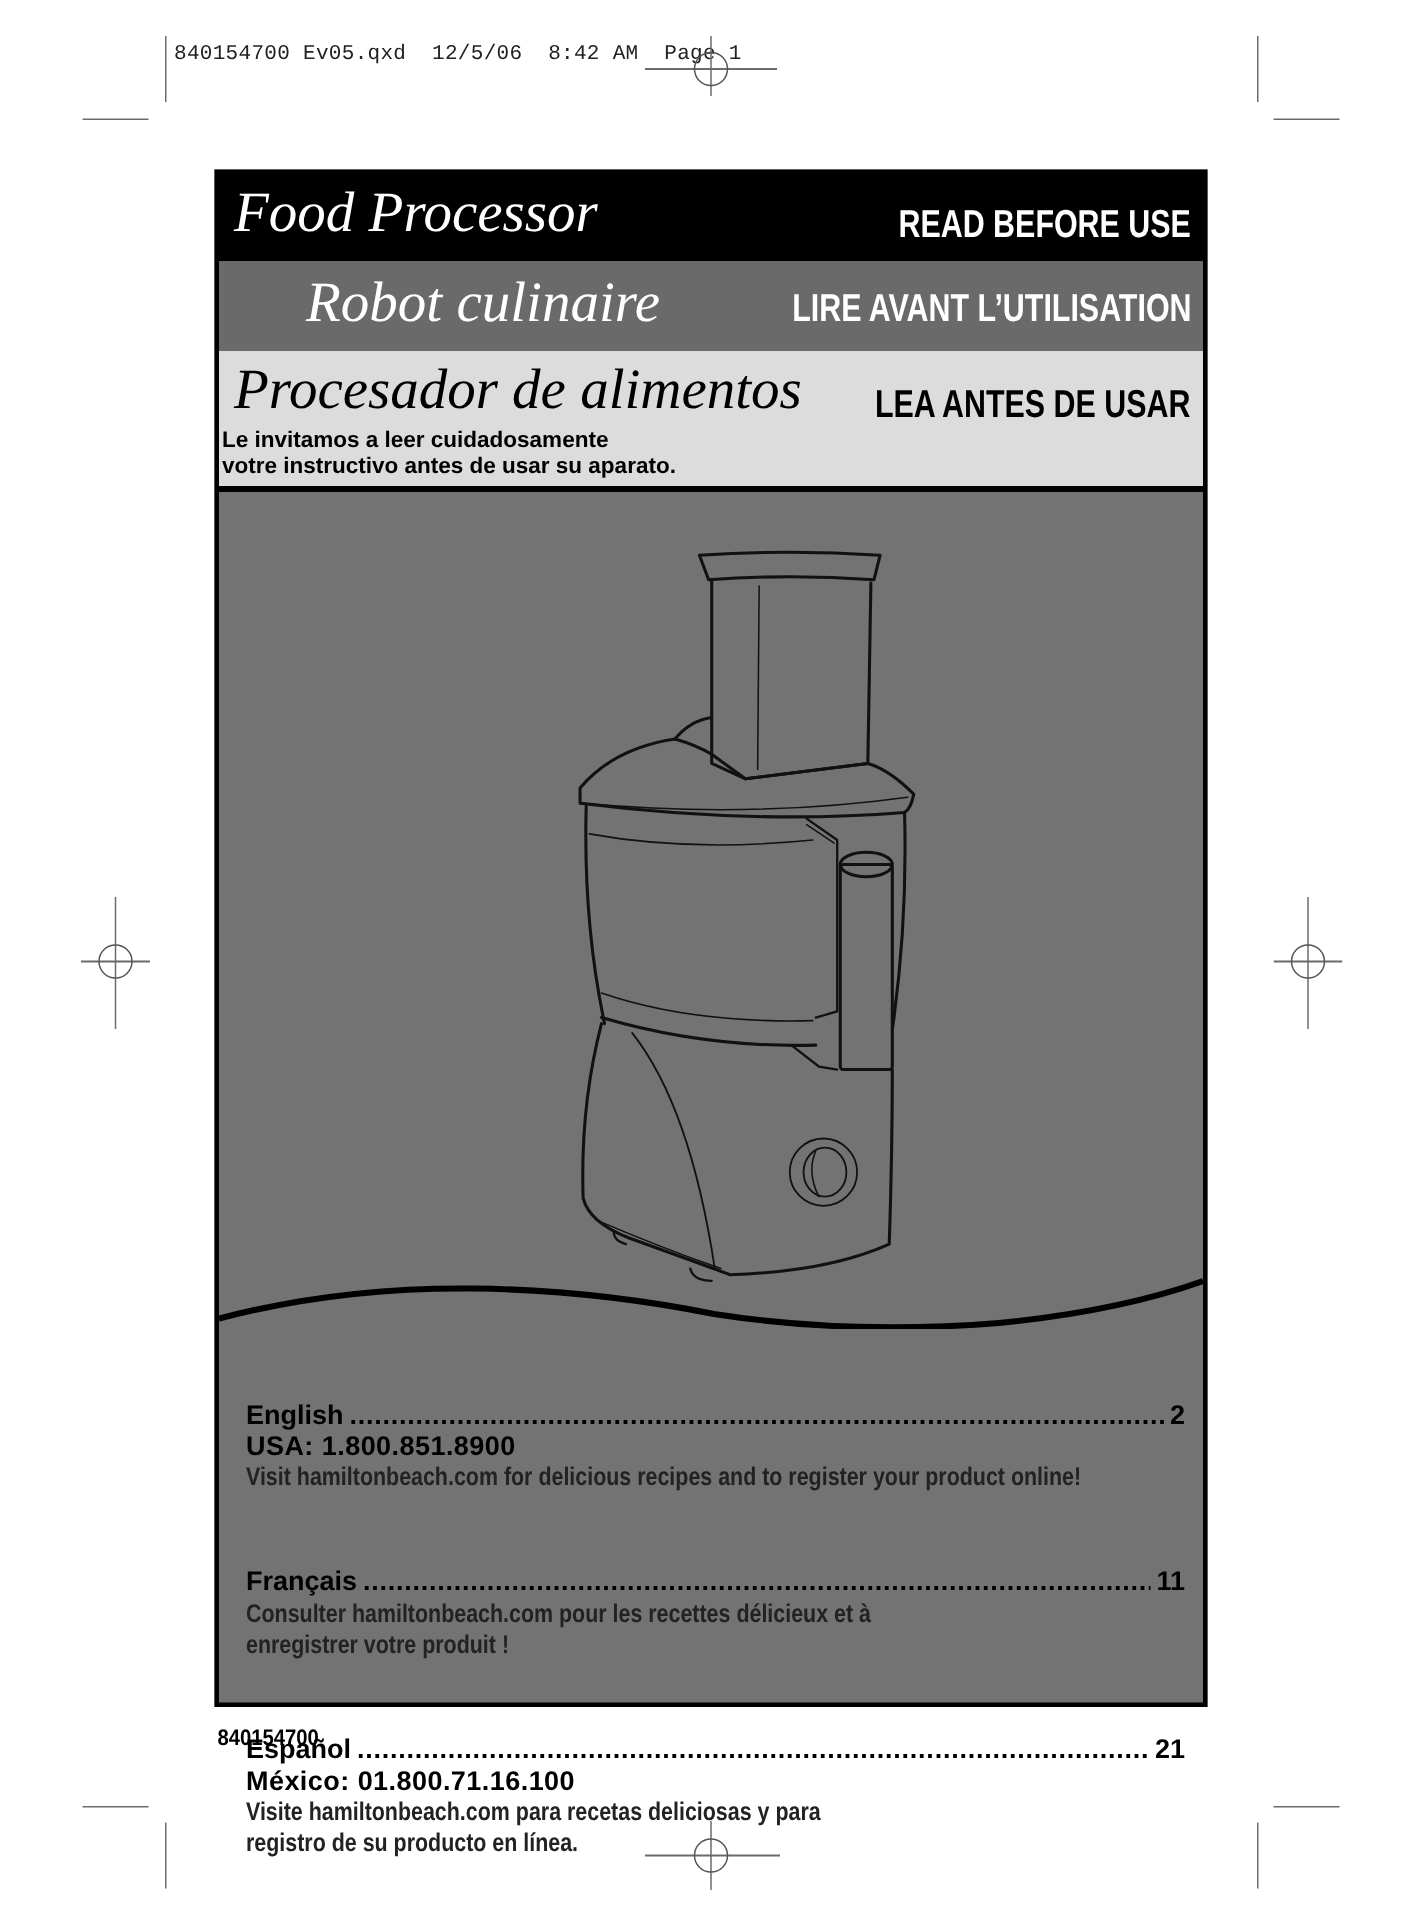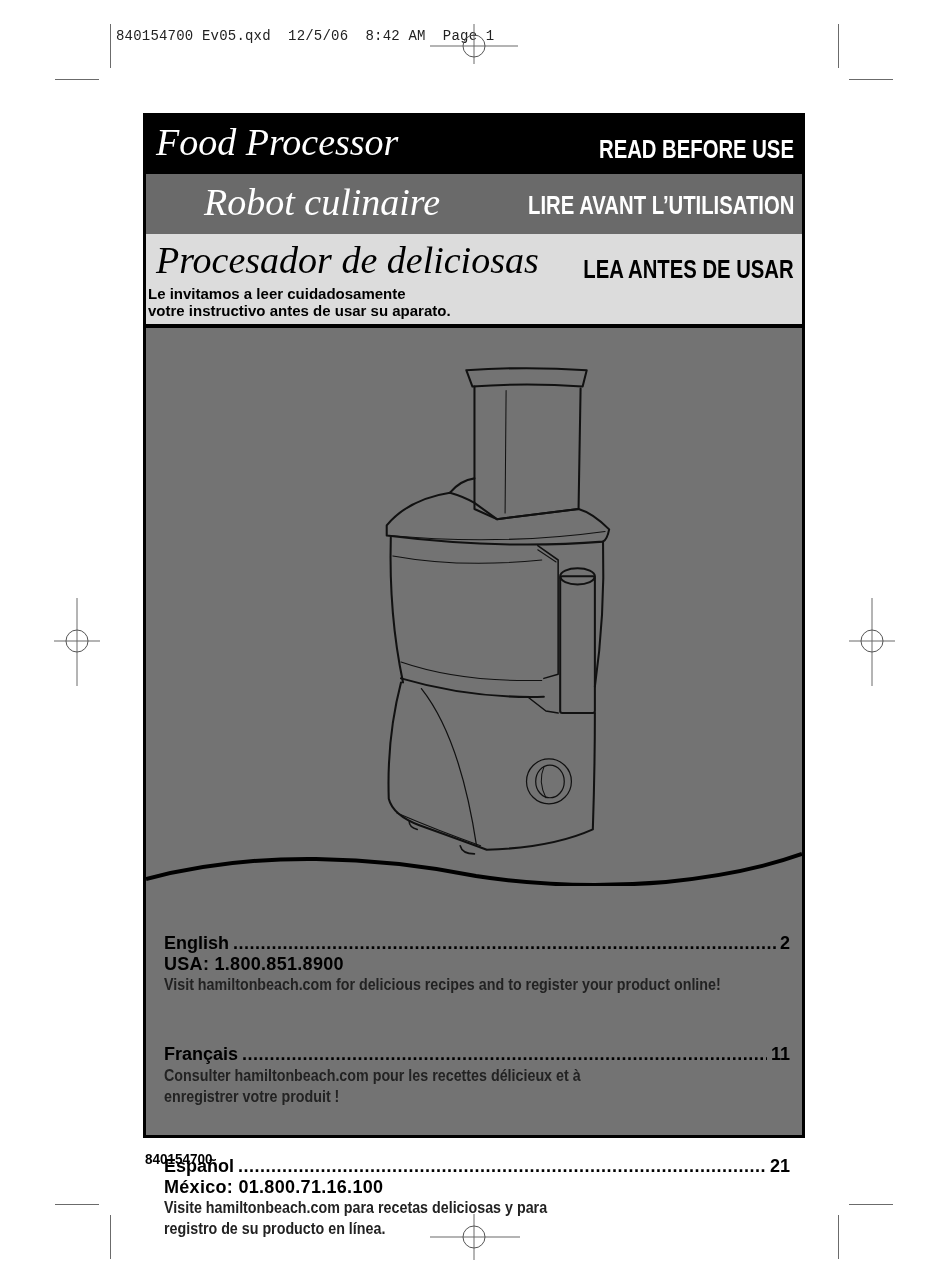--- a/index.html
+++ b/index.html
@@ -77,21 +77,21 @@
     <div class="title-serif title-en">Food Processor</div>
     <div class="cond rbu-en">READ BEFORE USE</div>
   </div>
 
   <div class="band band2">
     <div class="title-serif title-fr" style="top:6px;">Robot culinaire</div>
     <div class="cond rbu-fr" style="top:16px;">LIRE AVANT L’UTILISATION</div>
   </div>
 
   <div class="band band3">
-    <div class="title-serif title-es" style="top:4px;">Procesador de deliciosas</div>
+    <div class="title-serif title-es" style="top:4px;">Procesador de alimentos</div>
     <div class="cond rbu-es" style="top:20px;">LEA ANTES DE USAR</div>
     <div class="es-note" style="top:51px;">
       <div>Le invitamos a leer cuidadosamente</div>
       <div>votre instructivo antes de usar su aparato.</div>
     </div>
   </div>
 
   <svg class="illus" style="left:205px;top:244px;" width="240" height="490" viewBox="0 0 240 490" fill="none" stroke="#111" stroke-linejoin="round" stroke-linecap="round">
 
     <path d="M86 10 Q145 6 204 10 L200 26 Q145 22 92 26 Z" stroke-width="2"></path>

